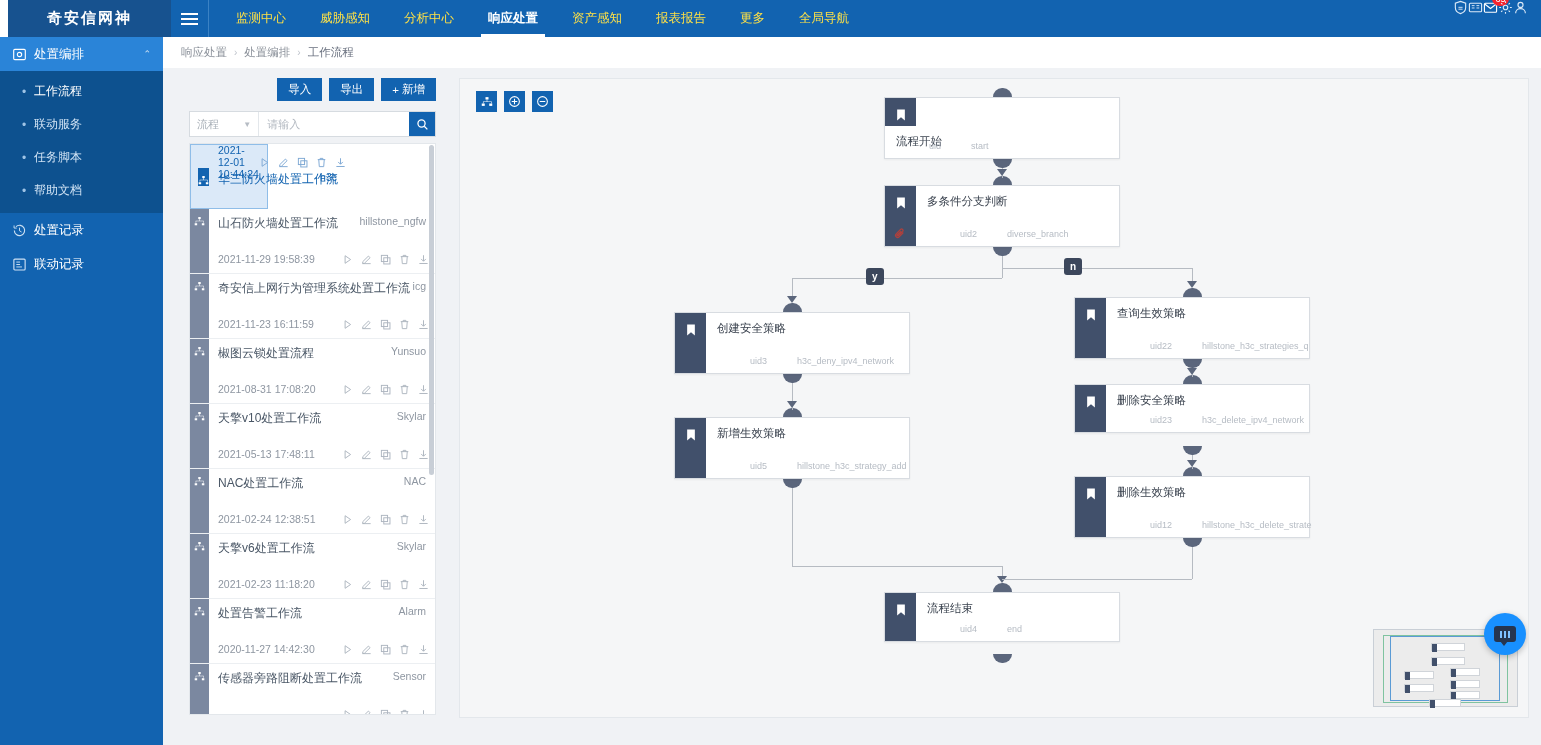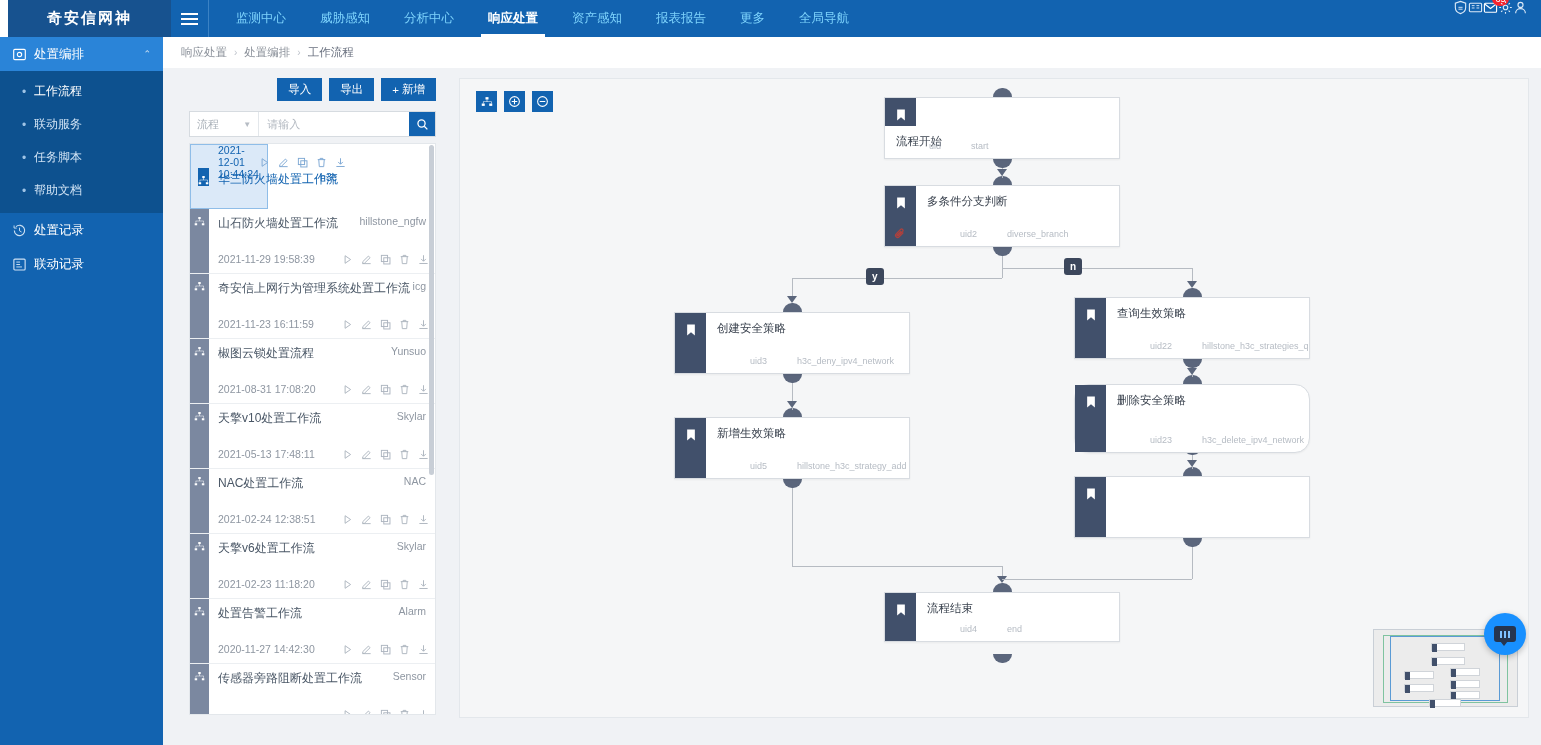--- a/index.html
+++ b/index.html
@@ -14,21 +14,21 @@
   .topbar { position: absolute; left: 8px; top: 0; width: 1541px; height: 37px;
             background: #1263b0; display: flex; align-items: stretch; }
   .logo-box { width: 163px; height: 37px; background: #17528f; display: flex;
               align-items: center; justify-content: center; }
   .logo-text { color: #ffffff; font-size: 15px; font-weight: bold; letter-spacing: 2px; }
   .hamburger { width: 38px; display: flex; flex-direction: column; align-items: center;
                justify-content: center; gap: 3px; border-right: 1px solid #3b82c4; }
   .hamburger i { display: block; width: 17px; height: 2px; background: #ffffff; }
   .nav { display: flex; align-items: stretch; padding-left: 10px; }
   .nav-item { position: relative; display: flex; align-items: center; padding: 0 17px;
-              color: #7dd3fc; font-size: 12.5px; white-space: nowrap; cursor: pointer; }
+              color: #fde047; font-size: 12.5px; white-space: nowrap; cursor: pointer; }
   .nav-item.active { color: #ffffff; font-weight: bold; }
   .nav-item.active::after { content: ""; position: absolute; left: 10px; right: 10px;
               bottom: 0; height: 3px; background: #ffffff; }
   .topbar-right { margin-left: auto; display: flex; align-items: flex-start; 
                   padding-right: 21px; }
   .tb-ico { position: relative; color: #dbe9f7; font-size: 13px; display: flex;
             align-items: center; cursor: pointer; }
   .tb-badge { position: absolute; top: -9px; right: -11px; min-width: 17px; height: 15px;
               background: #f5222d; color: #fff; font-size: 9px; border-radius: 8px;
               display: flex; align-items: center; justify-content: center; padding: 0 3px; }
@@ -826,40 +826,47 @@
                   </svg></span>
       </div>
       <div class="nbody">
         <div class="ntitle">查询生效策略</div>
         <div class="nmeta">
           <span class="m1">uid22</span>
           <span class="m2">hillstone_h3c_strategies_q</span>
         </div>
       </div>
     </div>
-            <div class="node" style="left:614px; top:305px; width:236px; height:69px;border-radius:15px;">
+            <div class="node" style="left:614px; top:305px; width:236px; height:49px;">
       <div class="nside">
         <span><svg width="14" height="14" viewBox="0 0 16 16" fill="#ffffff">
                     <path d="M3.6 1.8h8.8v12.4L8 10.6 3.6 14.2z"></path>
                   </svg></span>
       </div>
       <div class="nbody">
         <div class="ntitle">删除安全策略</div>
         <div class="nmeta">
           <span class="m1">uid23</span>
           <span class="m2">h3c_delete_ipv4_network</span>
         </div>
       </div>
     </div>
             <div class="node" style="left:614px; top:397px; width:236px; height:62px;">
       <div class="nside">
         <span><svg width="14" height="14" viewBox="0 0 16 16" fill="#ffffff">
                     <path d="M3.6 1.8h8.8v12.4L8 10.6 3.6 14.2z"></path>
                   </svg></span>
       </div>
+      <div class="nbody">
+        <div class="ntitle">删除生效策略</div>
+        <div class="nmeta">
+          <span class="m1">uid12</span>
+          <span class="m2">hillstone_h3c_delete_strate</span>
+        </div>
+      </div>
     </div>
             <div class="node" style="left:424px; top:513px; width:236px; height:50px;">
       <div class="nside">
         <span><svg width="14" height="14" viewBox="0 0 16 16" fill="#ffffff">
                     <path d="M3.6 1.8h8.8v12.4L8 10.6 3.6 14.2z"></path>
                   </svg></span>
       </div>
       <div class="nbody">
         <div class="ntitle">流程结束</div>
         <div class="nmeta">

